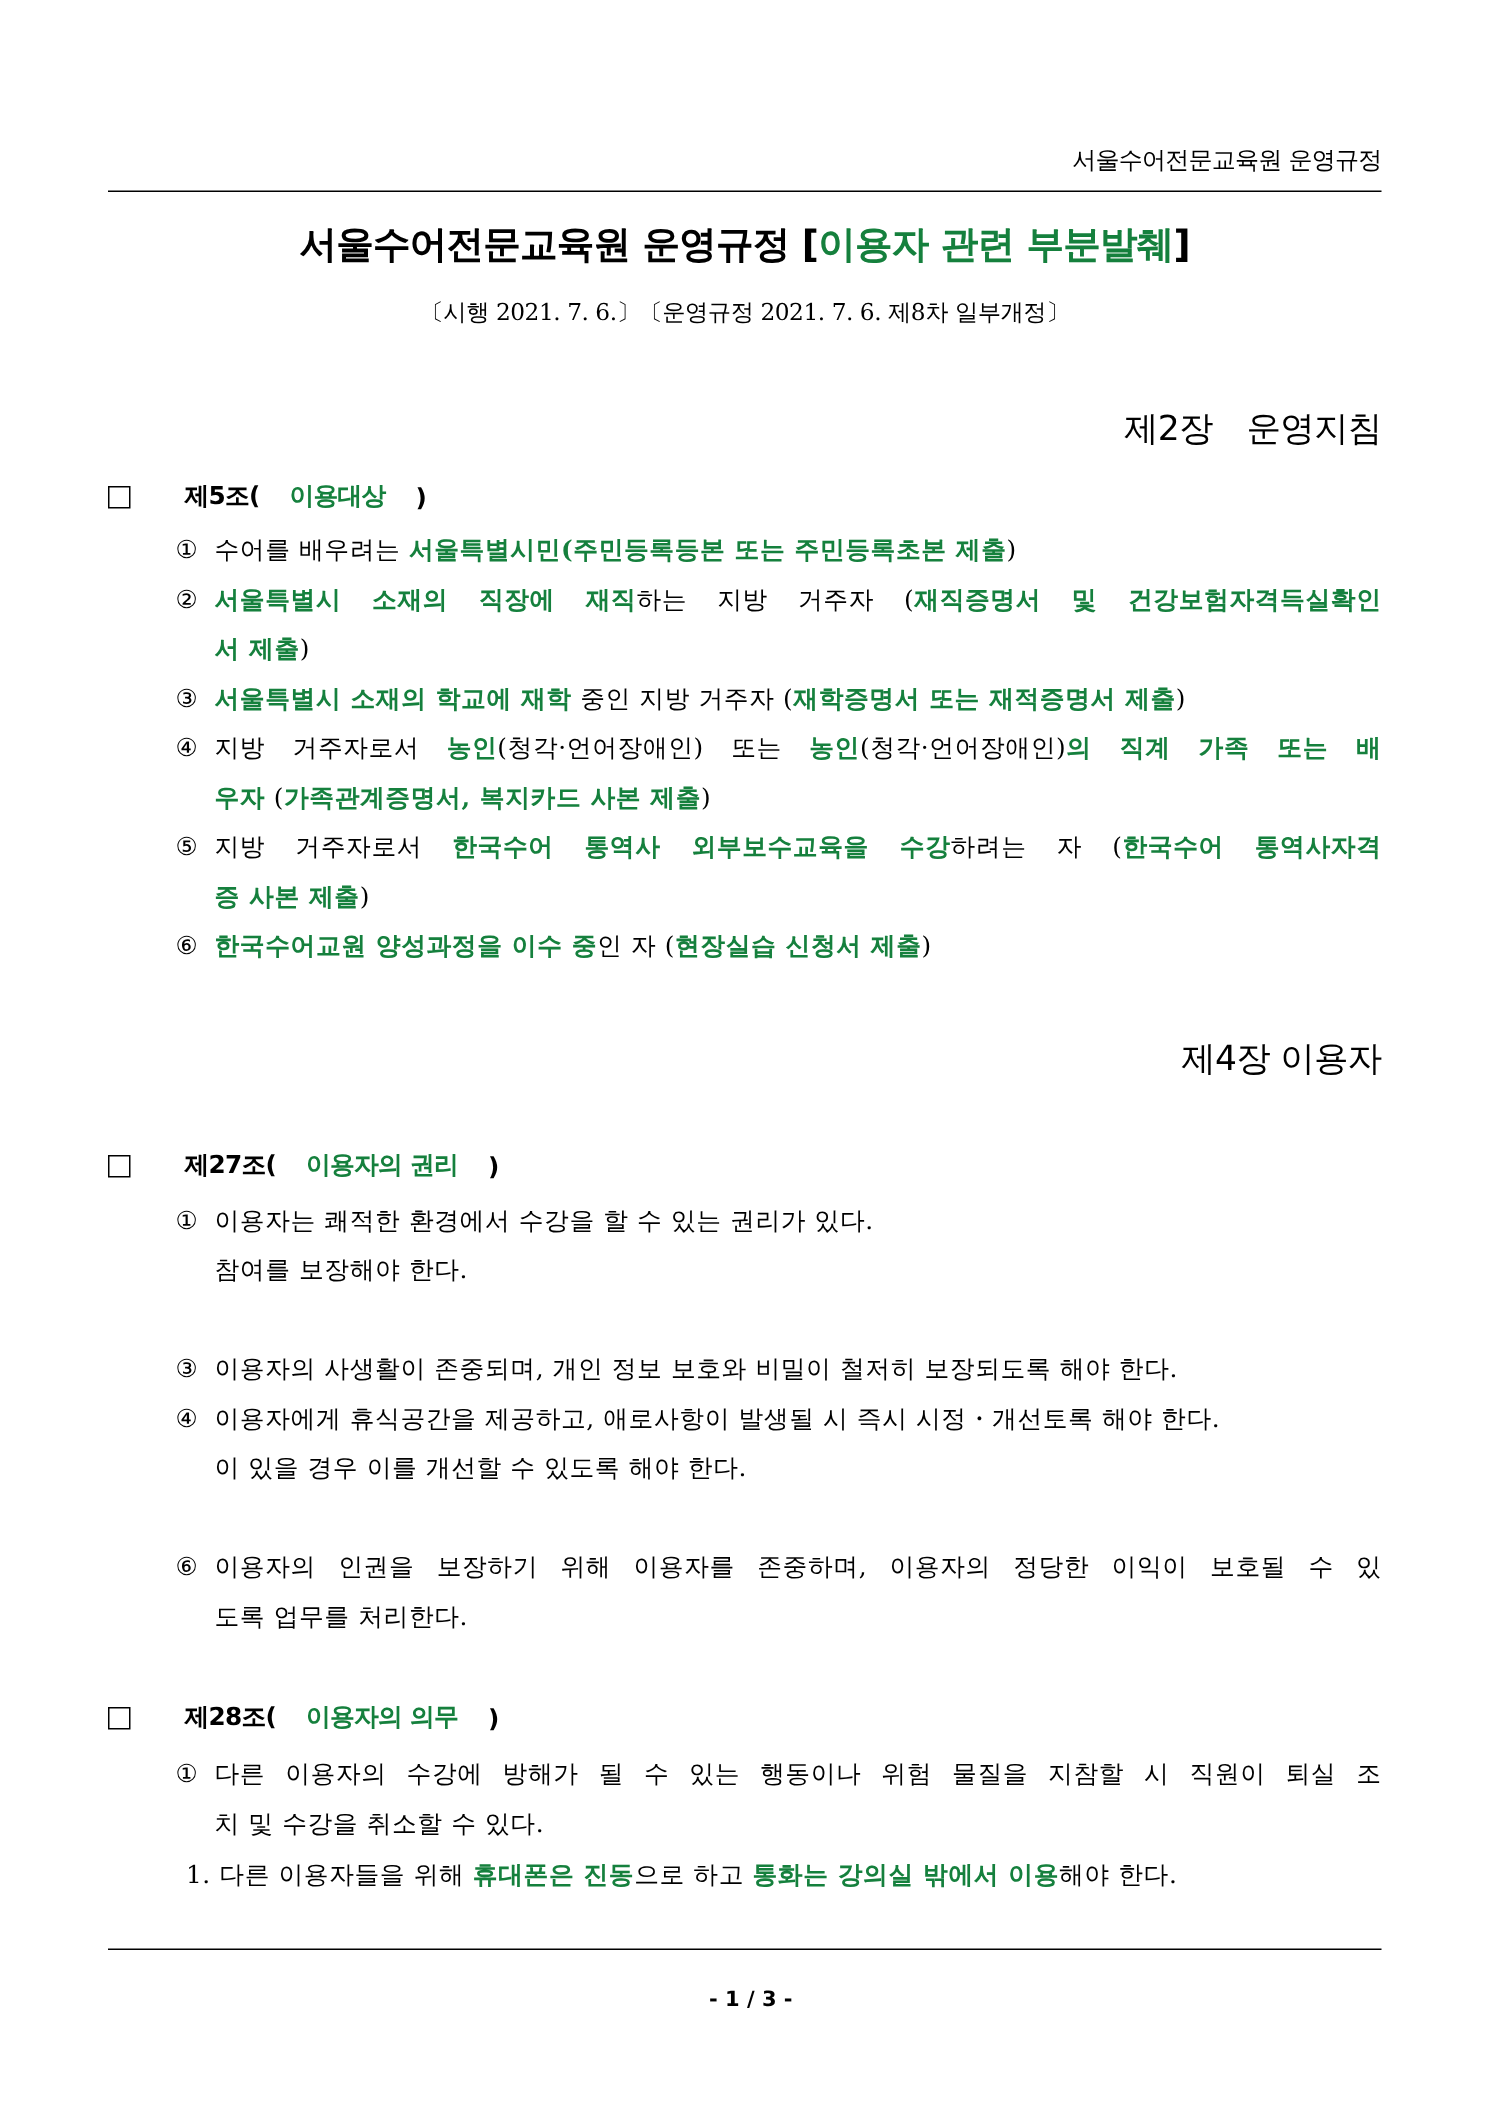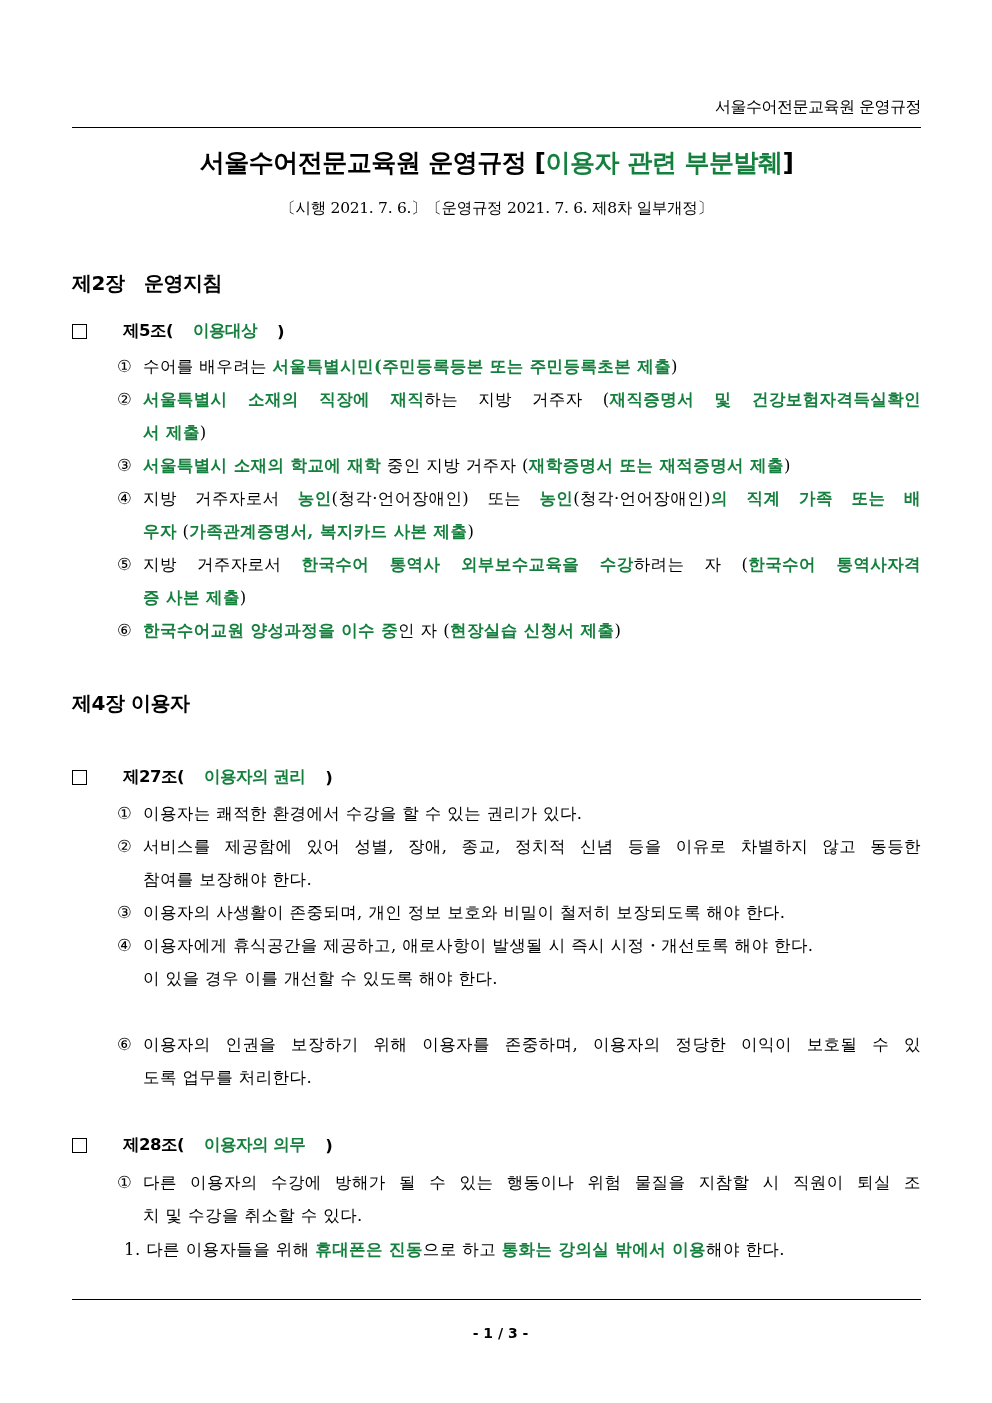--- a/index.html
+++ b/index.html
@@ -6,22 +6,22 @@
     body { width: 992px; height: 1403px; position: relative; overflow: hidden;
       font-family: "DejaVu Serif", "Liberation Serif", serif; color: #000; }
     .page { position: absolute; left: 72px; top: 0; width: 849px; }
     .running-head { position: absolute; right: 0; top: 97px; font-family: "DejaVu Sans", "Liberation Sans", sans-serif;
       font-size: 16px; letter-spacing: -0.5px; }
     .rule-top { position: absolute; left: 0; top: 127px; width: 849px; height: 0; border-top: 1.5px solid #000; }
     .rule-bottom { position: absolute; left: 0; top: 1299px; width: 849px; height: 0; border-top: 1.5px solid #000; }
     .title { position: absolute; left: 0; top: 146px; width: 849px; text-align: center;
       font-family: "DejaVu Sans", "Liberation Sans", sans-serif; font-weight: bold; font-size: 25px; letter-spacing: -0.5px; }
     .subtitle { position: absolute; left: 0; top: 198px; width: 849px; text-align: center; font-size: 15.5px; letter-spacing: -0.3px; }
-    .chapter { position: absolute; left: 0; width: 849px; text-align: left;
-      font-family: "DejaVu Sans", "Liberation Sans", sans-serif; font-weight: bold; font-size: 20px; letter-spacing: -0.5px; }
+    .chapter { position: absolute; left: 0; width: 849px; text-align: right;
+      font-family: "DejaVu Sans", "Liberation Sans", sans-serif; font-weight: normal; font-size: 23px; letter-spacing: -0.5px; }
     .article { position: absolute; left: 0; font-family: "DejaVu Sans", "Liberation Sans", sans-serif;
       font-weight: bold; font-size: 16.5px; letter-spacing: -0.5px; display: flex; align-items: center; gap: 20px; }
     .checkbox { display: inline-block; width: 13px; height: 13px; border: 1.3px solid #000; margin-right: 16px; }
     .blue { color: #15803d; }
     .bold { font-weight: bold; margin-top: 38px; }
     .item { position: absolute; left: 45px; width: 804px; font-size: 16.5px; line-height: 33px;
       letter-spacing: 0.4px; text-align: justify; }
     .item .num { display: inline-block; width: 26px; }
     .item .cont { padding-left: 26px; display: block; }
     .item .first { display: block; text-align-last: justify; }
@@ -81,21 +81,20 @@
     <span class="checkbox"></span>
     <span>제27조(</span>
       <span class="blue">이용자의 권리</span>
       <span>)</span>
   </div>
   <div id="art27-items">
       <div class="item single" style="top: 797px;">
         <span class="first"><span class="num">①</span>이용자는 쾌적한 환경에서 수강을 할 수 있는 권리가 있다.</span>
       </div>
       <div class="item" style="top: 830px;">
-        <span class="first"><span class="num">②</span>서비스를 제공함에 있어 성별, 장애, 종교, 정치적 신념 등을 이유로 차별하지 않고 동등한</span>
         <span class="cont">참여를 보장해야 한다.</span>
       </div>
       <div class="item single" style="top: 896px;">
         <span class="first"><span class="num">③</span>이용자의 사생활이 존중되며, 개인 정보 보호와 비밀이 철저히 보장되도록 해야 한다.</span>
       </div>
       <div class="item single" style="top: 929px;">
         <span class="first"><span class="num">④</span>이용자에게 휴식공간을 제공하고, 애로사항이 발생될 시 즉시 시정・개선토록 해야 한다.</span>
       </div>
       <div class="item" style="top: 962px;">
         <span class="cont">이 있을 경우 이를 개선할 수 있도록 해야 한다.</span>

